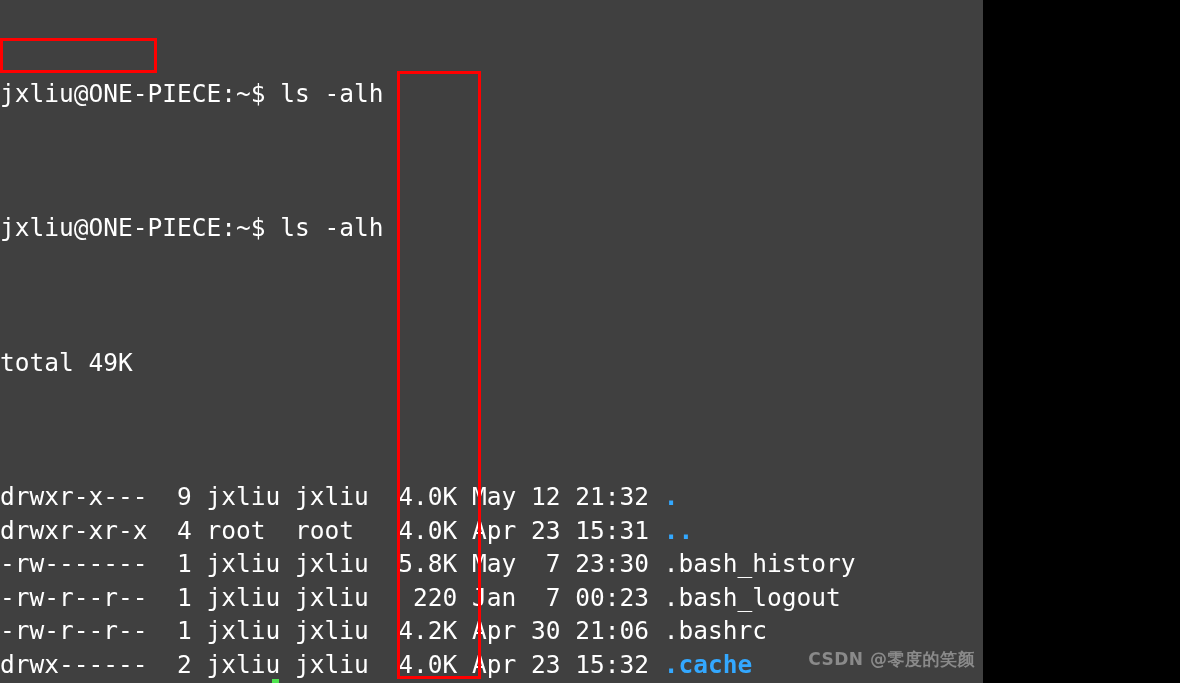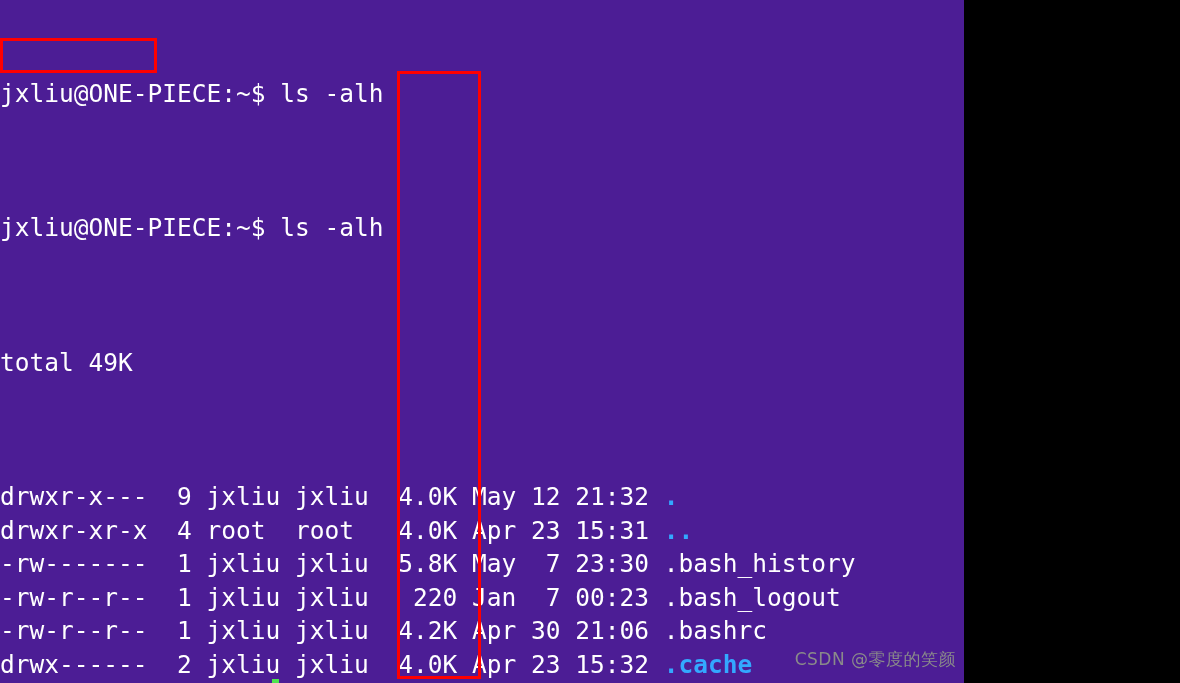--- a/index.html
+++ b/index.html
@@ -4,28 +4,29 @@
 <style>
   html, body {
     margin: 0;
     padding: 0;
     background: #000000;
   }
   #terminal {
     position: relative;
     width: 964px;
     height: 683px;
-    background: #4c1d95;
+    background: #404040;
     overflow: hidden;
     font-family: "DejaVu Sans Mono", "Liberation Mono", monospace;
     font-size: 24.5px;
     line-height: 33.6px;
     letter-spacing: 0px;
     color: #ffffff;
     font-weight: 400;
+    padding-left: 19px;
     -webkit-font-smoothing: antialiased;
   }
   #screen {
     position: absolute;
     left: 0px;
     top: -24px;
     width: 1180px;
     white-space: pre;
   }
   .line {
@@ -62,21 +63,21 @@
   }
 
   
   #watermark {
     position: absolute;
     right: 8px;
     bottom: 6px;
     color: #8a8a8a;
     font-family: "DejaVu Sans", "Liberation Sans", sans-serif;
     font-size: 17px;
-    font-weight: 400;
+    font-weight: 700;
     letter-spacing: 0.5px;
     white-space: nowrap;
   }
   #bottom-cursor {
     position: absolute;
     left: 272px;
     bottom: 0px;
     width: 7px;
     height: 4px;
     background: #4ee44e;

